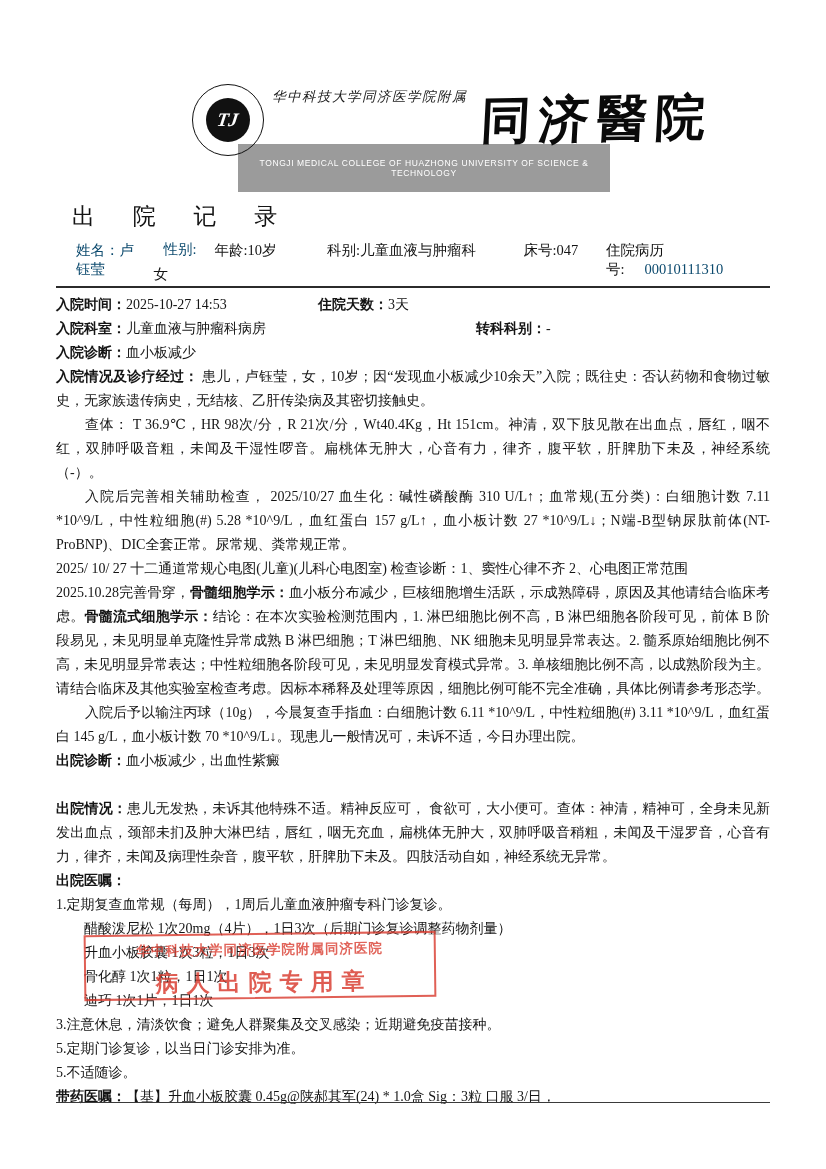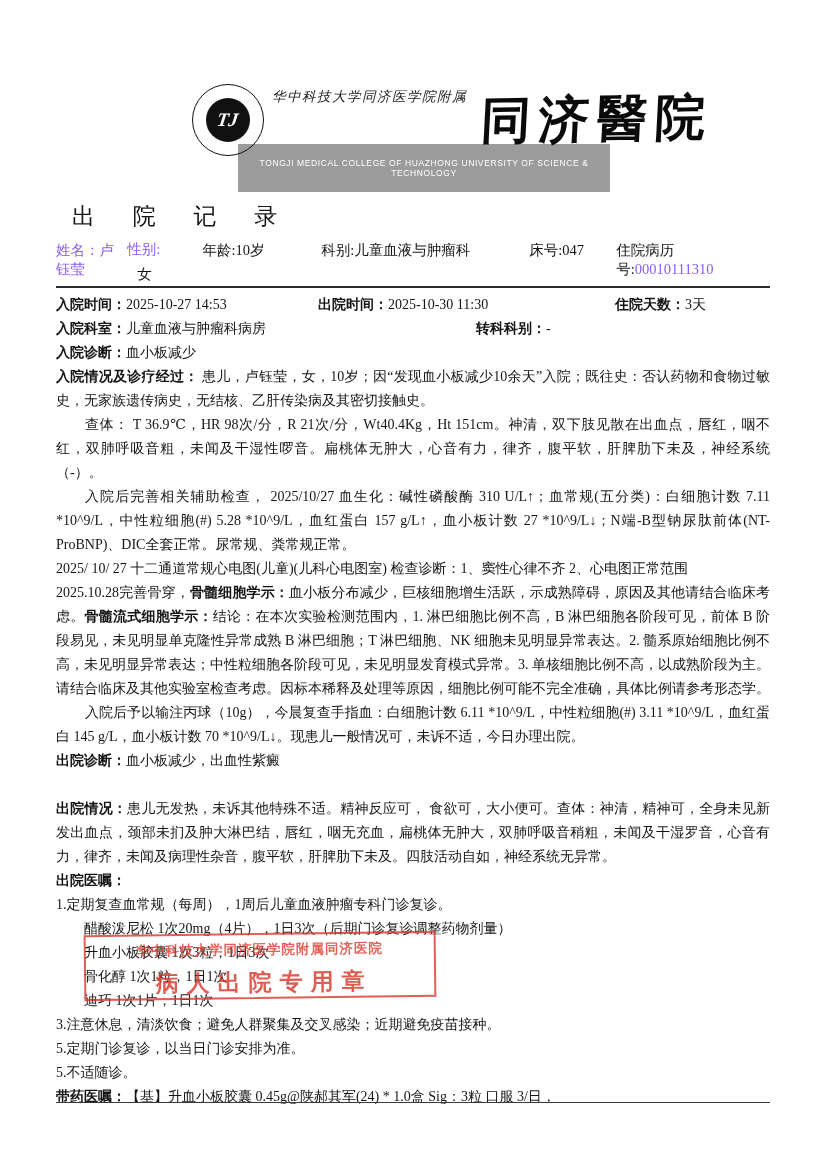--- a/index.html
+++ b/index.html
@@ -28,21 +28,21 @@
                  letter-spacing:8px; transform:skewX(-4deg) rotate(-1deg); color:#0a0a0a; }
   .banner { margin-left:182px; width:372px; margin-top:-12px; background:#9b9b9b;
             color:#fff; font-size:8.5px; text-align:center; padding:14px 0;
             letter-spacing:0.6px; font-family:"Liberation Sans","DejaVu Sans",sans-serif; }
   .doc-title { text-align:left; font-size:23px; letter-spacing:16px; text-indent:16px;
                margin-top:9px; font-weight:400; }
 
   
   .patient-bar { display:flex; align-items:flex-start; margin-top:9px; font-size:14.5px;
                  border-bottom:2px solid #2b2b2b; padding-bottom:3px; min-height:36px; }
-  .faded { color:#8b5cf6; }
+  .faded { color:#0c4a6e;margin-left:20px; }
   .pb-name { width:72px; }
   .pb-gender { width:76px; display:flex; flex-direction:column; line-height:17px;gap:8px; }
   .pb-gender .g-val { color:#141414; margin-left:10px; }
   .pb-age { width:120px; }
   .pb-dept { width:210px; }
   .pb-bed { width:88px; }
 
   
   .content { font-size:14px; line-height:24px; text-align:justify; margin-top:5px; }
   .lbl { font-weight:bold; }
@@ -100,21 +100,20 @@
       <span class="pb-bed">床号:047</span>
       <span>
         <span>住院病历号:</span><span class="faded">00010111310</span>
       </span>
     </div>
 
     <div class="content">
 
       <div class="row">
         <span class="c1"><span class="lbl">入院时间：</span><span>2025-10-27 14:53</span></span>
-        <span class="c2"><span class="lbl">出院时间：</span><span>2025-10-30 11:30</span></span>
         <span><span class="lbl">住院天数：</span><span>3天</span></span>
       </div>
 
       <div class="row">
         <span class="cg"><span class="lbl">入院科室：</span><span>儿童血液与肿瘤科病房</span></span>
         <span><span class="lbl">转科科别：</span><span>-</span></span>
       </div>
 
       <div><span class="lbl">入院诊断：</span><span>血小板减少</span></div>
 

